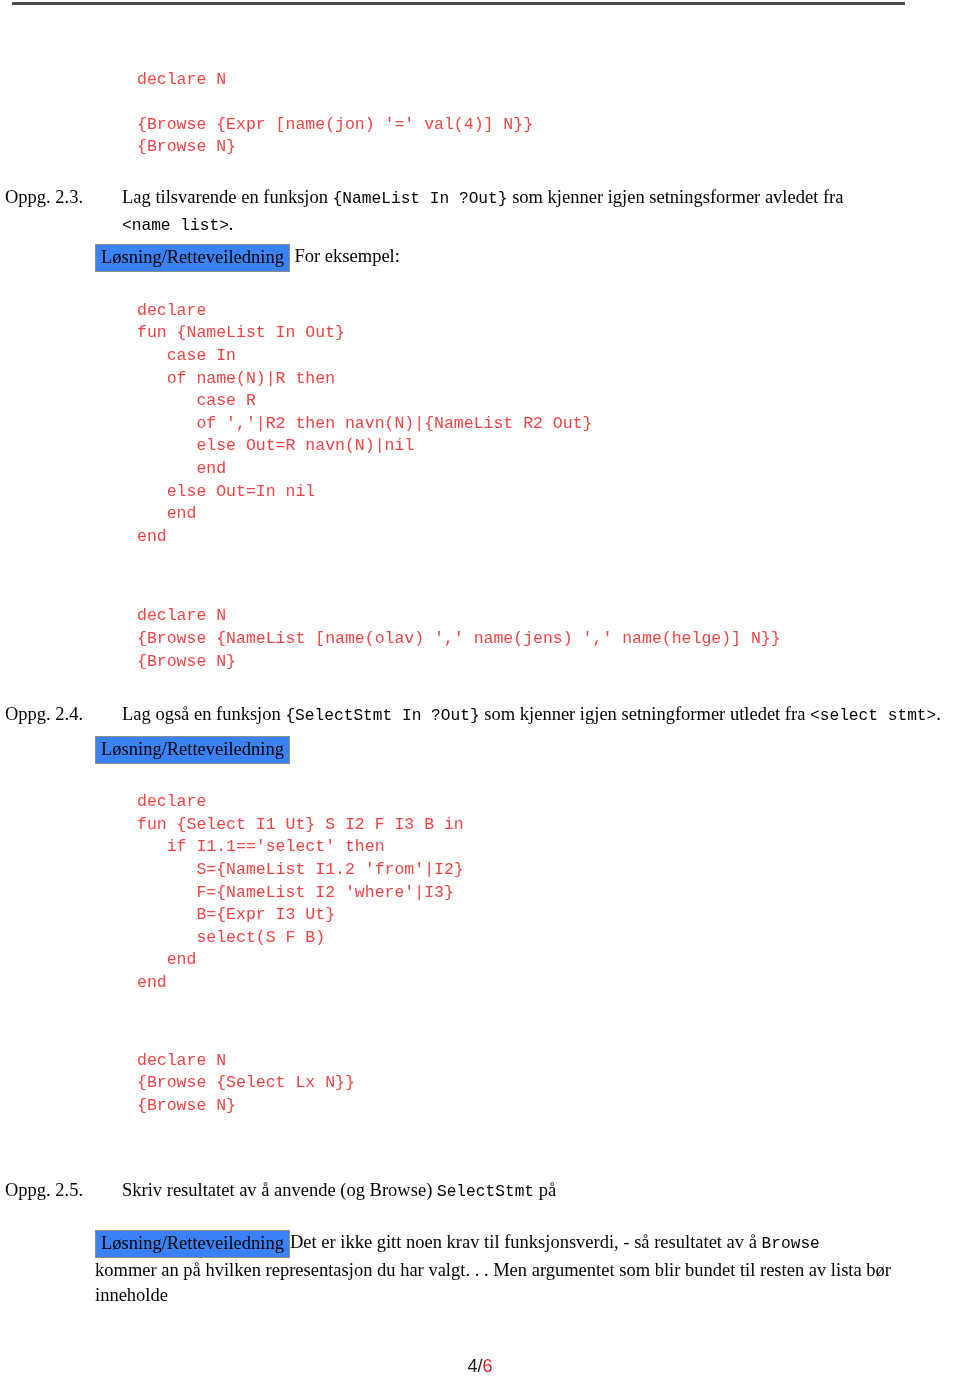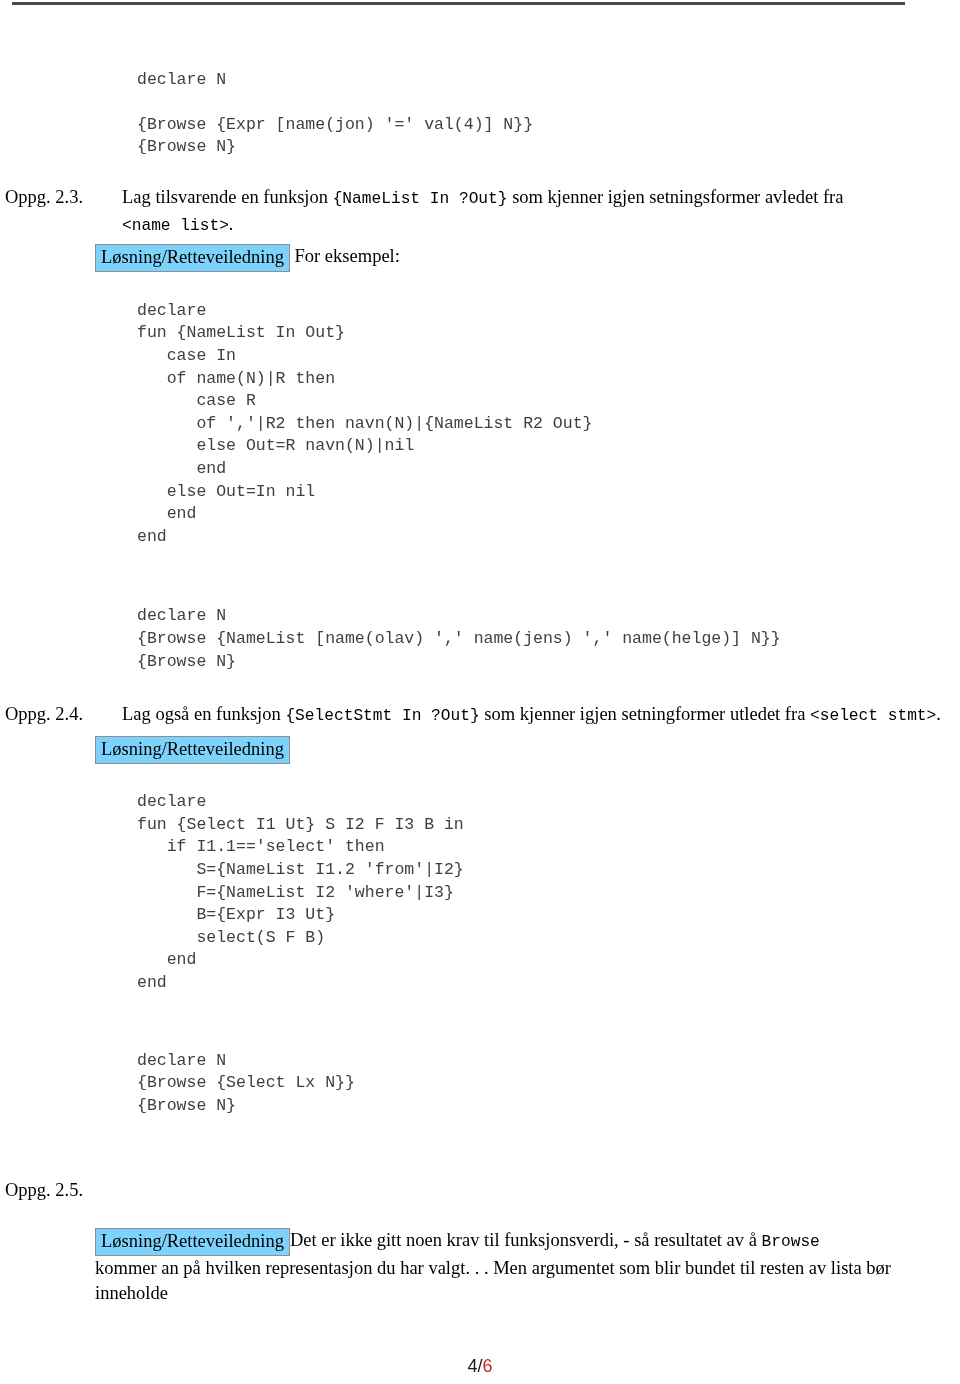--- a/index.html
+++ b/index.html
@@ -34,21 +34,21 @@
     top: 0;
     width: 960px;
   }
 
   
   .code {
     font-family: "Liberation Mono", "DejaVu Sans Mono", monospace;
     font-size: 16.5px;
     line-height: 22.6px;
     white-space: pre;
-    color: #404040;
+    color: #ef4444;
     letter-spacing: 0px;
   }
   .code-indent-1 { margin-left: 137px; }
 
   
   .exercise {
     display: flex;
     align-items: flex-start;
     font-size: 18.5px;
     line-height: 25px;
@@ -73,21 +73,21 @@
   }
 
   
   .solbox {
     display: inline-block;
     border: 1.5px solid #8e8e8e;
     padding: 2px 5px 3px 5px;
     font-size: 18.5px;
     line-height: 21px;
     vertical-align: middle;
-    background: #7dd3fc;
+    background: #3b82f6;
   }
   .solline {
     font-size: 18.5px;
     line-height: 25px;
   }
   .sol-wrap {
     margin-left: 95px;
   }
 
   
@@ -194,20 +194,23 @@
     <div style="height:22px"></div>
 
     <pre class="code code-indent-1">declare N
 {Browse {Select Lx N}}
 {Browse N}</pre>
 
     <div style="height:44px"></div>
 
     <div class="exercise">
       <div class="ex-label">Oppg. 2.5.</div>
+      <div class="ex-body">
+        <span>Skriv resultatet av å anvende (og Browse) </span><code>SelectStmt</code><span> på</span>
+      </div>
     </div>
 
     <div style="height:11px"></div>
 
 
     <div style="height:14px"></div>
 
     <div class="sol-wrap solline" style="margin-left:0;padding-left:95px;padding-right:32px;">
       <span class="solbox">Løsning/Retteveiledning</span><span>Det er ikke gitt noen krav til funksjonsverdi, - så resultatet av å </span><code>Browse</code>
     </div>

